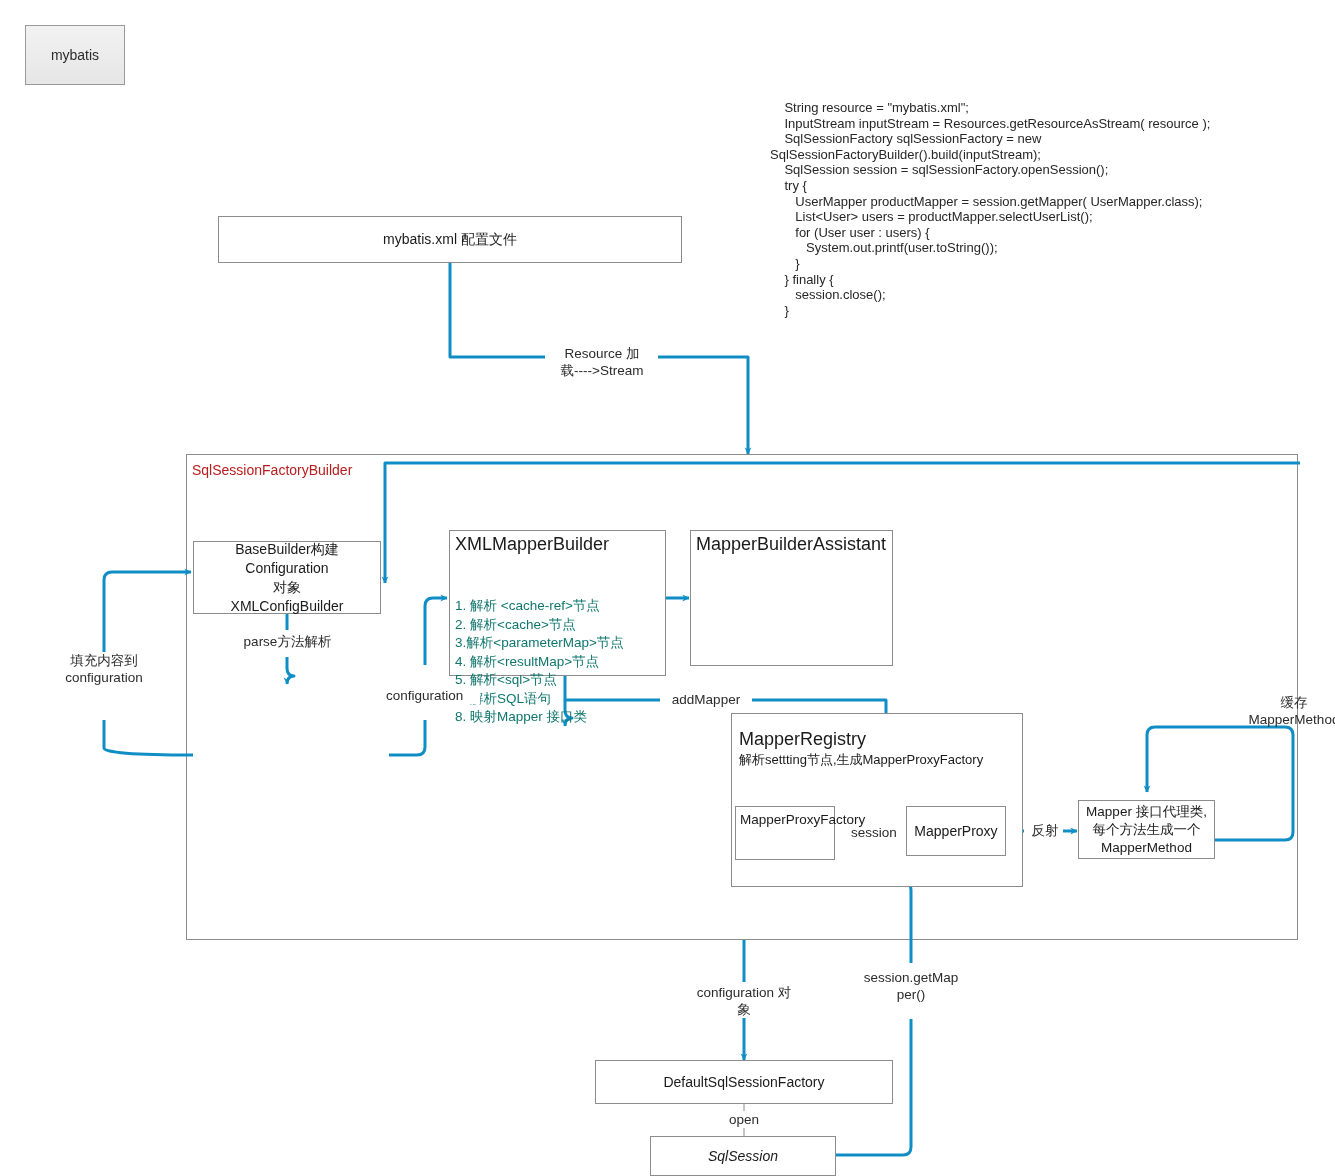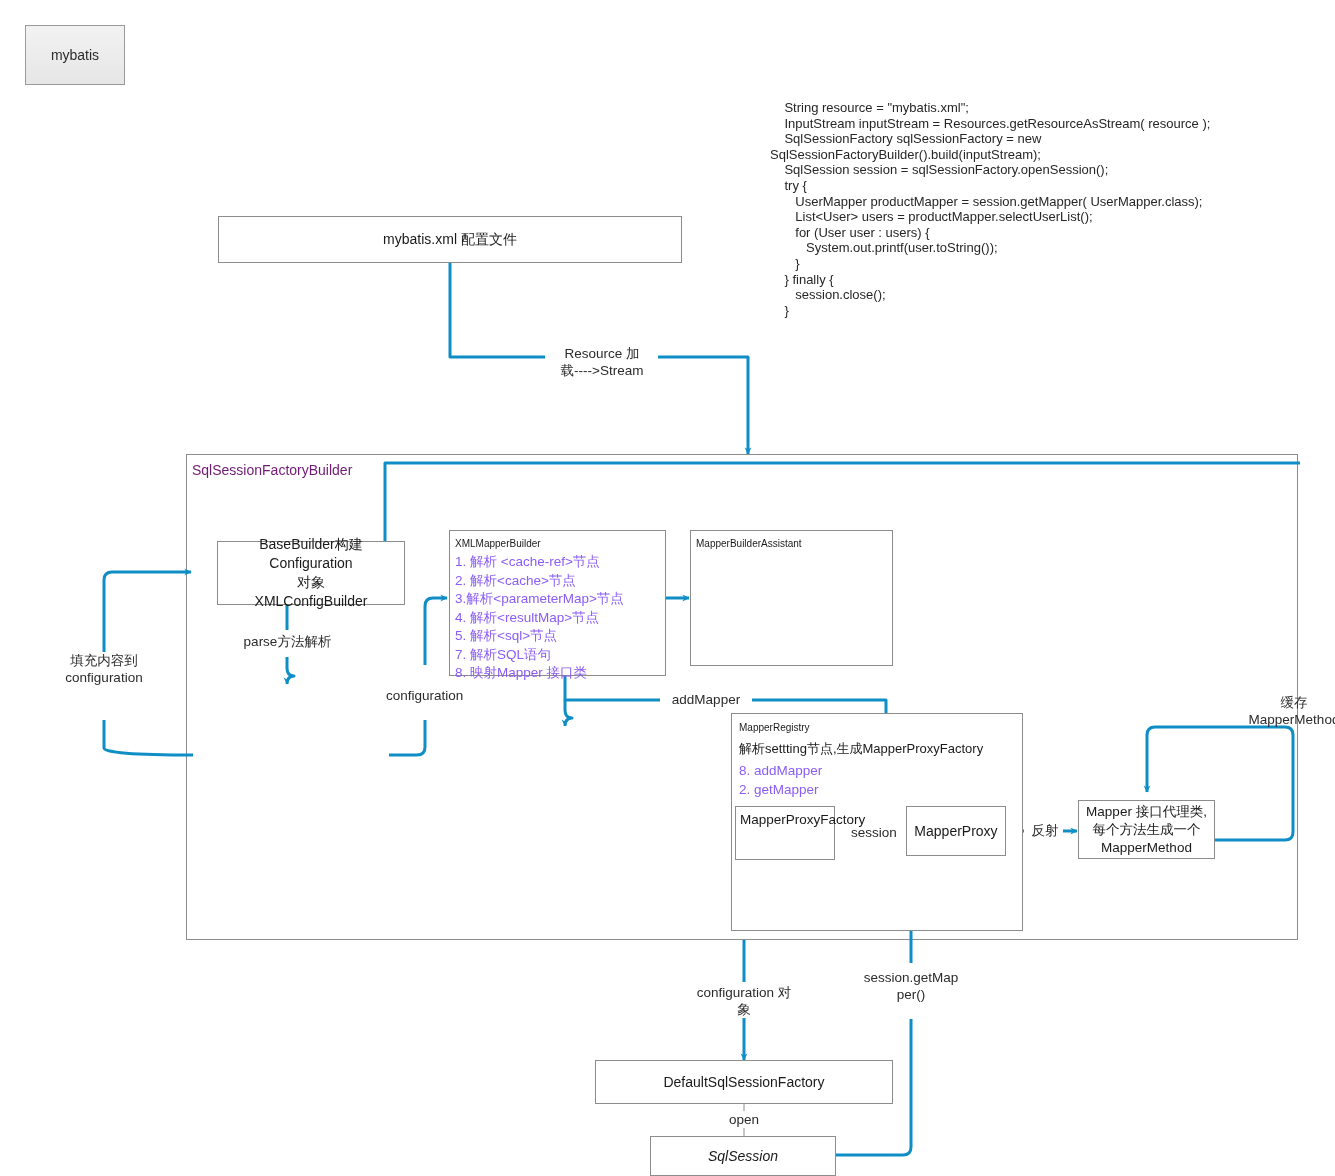--- a/index.html
+++ b/index.html
@@ -51,21 +51,21 @@
   .container-box{
     position:absolute;
     box-sizing:border-box;
     border:1px solid #8c8c8c;
     background:transparent;
     z-index:0;
   }
   .container-title{
     position:absolute;
     font-size:14px;
-    color:#701a75;
+    color:#b91c1c;
     white-space:nowrap;
     z-index:2;
   }
   .lbl{
     position:absolute;
     font-size:13.5px;
     color:#2b2b2b;
     text-align:center;
     line-height:17px;
     z-index:3;
@@ -76,28 +76,29 @@
   .code{
     position:absolute;
     font-size:13px;
     line-height:15.6px;
     color:#262626;
     text-align:left;
     white-space:pre;
     z-index:3;
   }
   .boxtitle{
-    font-size:10px;
+    font-size:18px;
     line-height:18px;
     color:#1a1a1a;
   }
   .boxlist{
     font-size:13.5px;
     line-height:20px;
-    color:#8b5cf6;
+    color:#0f766e;
+    margin-top:44px;
   }
   .pad{padding:4px 5px 0 5px;}
   .inner-wrap{
     font-size:14px;
     line-height:19px;
   }
 </style>
 </head>
 <body>
 
@@ -169,21 +170,21 @@
        session.close();
     }</div>
 
   <div class="box center" style="left:218px;top:216px;width:464px;height:47px;font-size:14px;">
     <span>mybatis.xml 配置文件</span>
   </div>
 
   <div class="container-box" style="left:186px;top:454px;width:1112px;height:486px;"></div>
   <div class="container-title" style="left:192px;top:462px;">SqlSessionFactoryBuilder</div>
 
-  <div class="box center" style="left:193px;top:541px;width:188px;height:64px;margin-left:24px;">
+  <div class="box center" style="left:193px;top:541px;width:188px;height:73px;">
     <div class="inner-wrap" id="basebuilder-lines">
         <div>BaseBuilder构建Configuration</div>
         <div>对象</div>
         <div>XMLConfigBuilder</div>
       </div>
   </div>
 
 
   <div class="box tl pad" style="left:449px;top:530px;width:217px;height:146px;">
     <div class="boxtitle">XMLMapperBuilder</div>
@@ -196,21 +197,21 @@
         <div>7. 解析SQL语句</div>
         <div>8. 映射Mapper 接口类</div>
       </div>
   </div>
 
   <div class="box tl pad" style="left:690px;top:530px;width:203px;height:136px;">
     <div class="boxtitle">MapperBuilderAssistant</div>
   </div>
 
 
-  <div class="box tl" style="left:731px;top:713px;width:292px;height:218px;padding:5px 7px 0 7px;">
+  <div class="box tl" style="left:731px;top:713px;width:292px;height:174px;padding:16px 7px 0 7px;">
     <div class="boxtitle">MapperRegistry</div>
     <div style="font-size:13px;line-height:24px;">解析settting节点,生成MapperProxyFactory</div>
     <div class="boxlist" id="mr-list" style="line-height:19px;">
         <div>8. addMapper</div>
         <div>2. getMapper</div>
       </div>
   </div>
 
   <div class="box tl" style="left:735px;top:806px;width:100px;height:54px;padding:4px 4px 0 4px;font-size:13.5px;line-height:17px;">
     <span>MapperProxyFactory</span>

